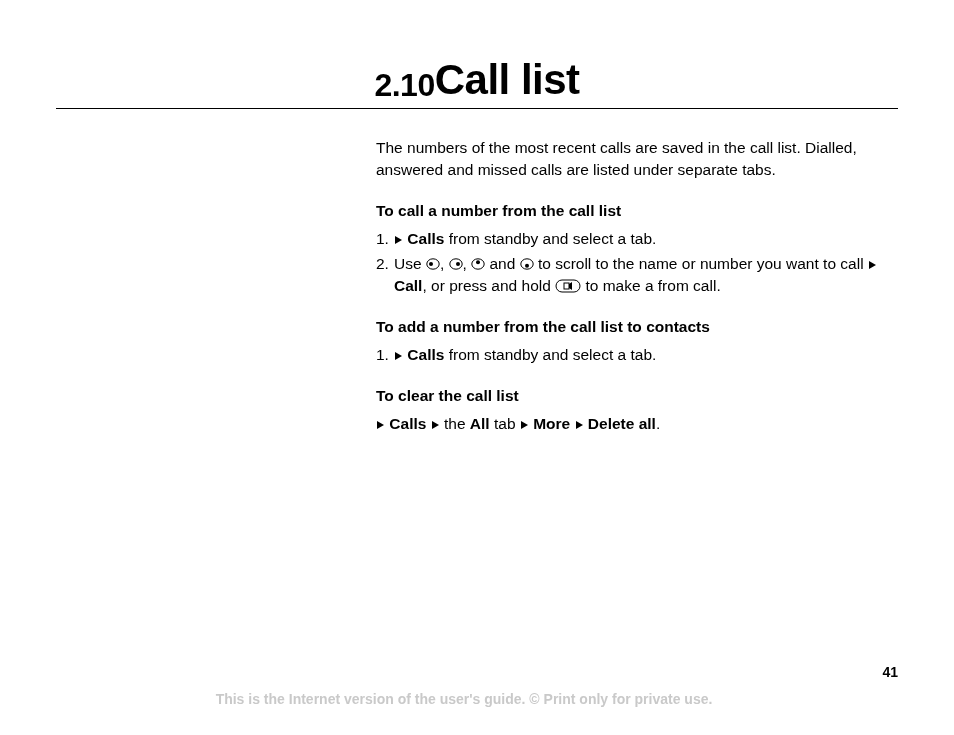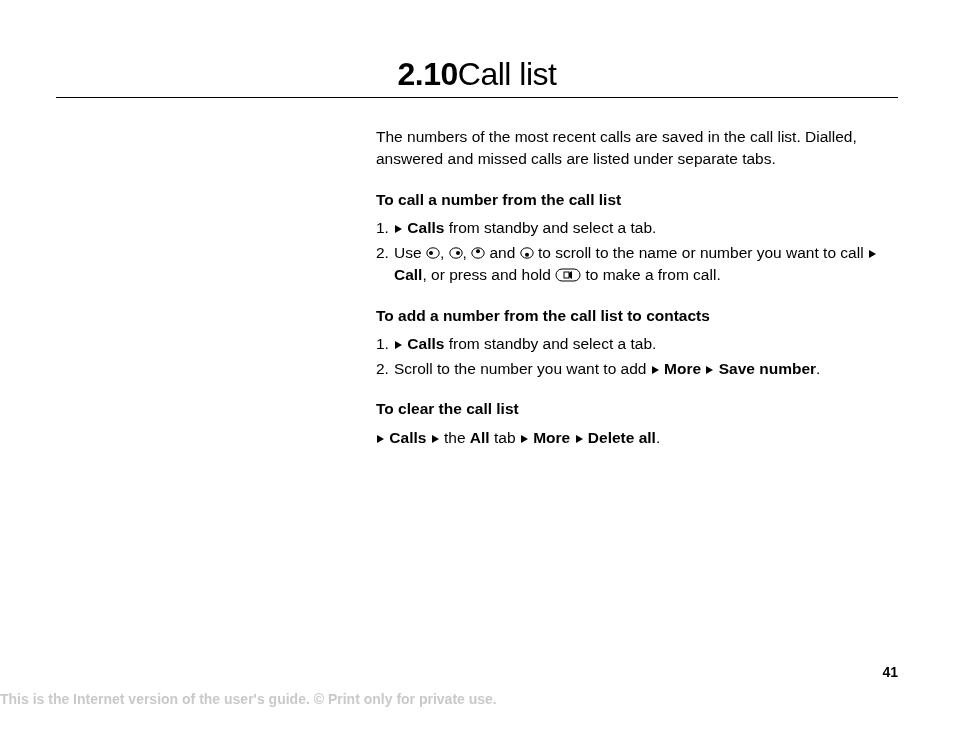--- a/index.html
+++ b/index.html
@@ -19,22 +19,22 @@
       border-bottom: 1.5px solid #000;
       padding-bottom: 4px;
     }
     .section-number {
       font-size: 32px;
       font-weight: 700;
       font-stretch: condensed;
       letter-spacing: -0.5px;
     }
     .section-title {
-      font-size: 32px;
-      font-weight: 400;
+      font-size: 42px;
+      font-weight: 700;
       font-stretch: condensed;
       letter-spacing: -0.5px;
     }
     .content {
       margin-top: 28px;
       margin-left: 320px;
       max-width: 520px;
       font-size: 15.5px;
       line-height: 1.45;
       font-stretch: condensed;
@@ -70,20 +70,21 @@
       right: 56px;
       bottom: 55px;
       font-size: 14px;
       font-weight: 700;
     }
     .footer-note {
       position: absolute;
       bottom: 28px;
       left: 0;
       width: 928px;
+      text-align: center;
       font-size: 14px;
       font-weight: 700;
       color: #c9c9c9;
     }
   </style>
 </head>
 <body>
 
 <div class="header-row">
   <div class="section-number">2.10</div>
@@ -117,23 +118,20 @@
           <path d="M14 5 L17 3 L17 11 L14 9 Z" fill="#000"></path>
         </svg><span> to make a from call.</span>
     </li>
   </ol>
 
   <p class="sub-head">To add a number from the call list to contacts</p>
   <ol>
     <li>
       <span class="num">1.</span><span class="tri"></span> <span class="b">Calls</span><span> from standby and select a tab.</span>
     </li>
-    <li>
-      <span class="num">2.</span><span>Scroll to the number you want to add </span><span class="tri"></span> <span class="b">More</span> <span class="tri"></span> <span class="b">Save number</span><span>.</span>
-    </li>
   </ol>
 
   <p class="sub-head">To clear the call list</p>
   <p class="clear-line">
     <span class="tri"></span> <span class="b">Calls</span> <span class="tri"></span><span> the </span><span class="b">All</span><span> tab </span><span class="tri"></span> <span class="b">More</span> <span class="tri"></span> <span class="b">Delete all</span><span>.</span>
   </p>
 </div>
 
 <div class="page-num">41</div>
 <div class="footer-note">This is the Internet version of the user's guide. © Print only for private use.</div>

